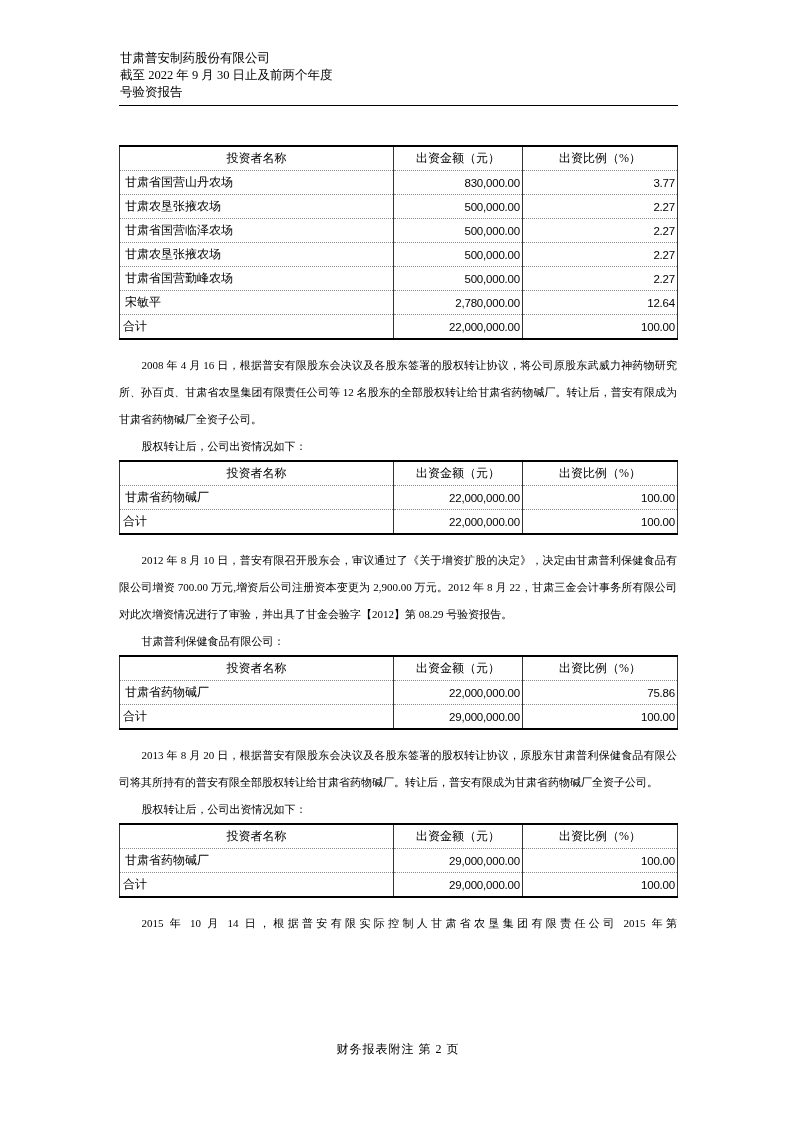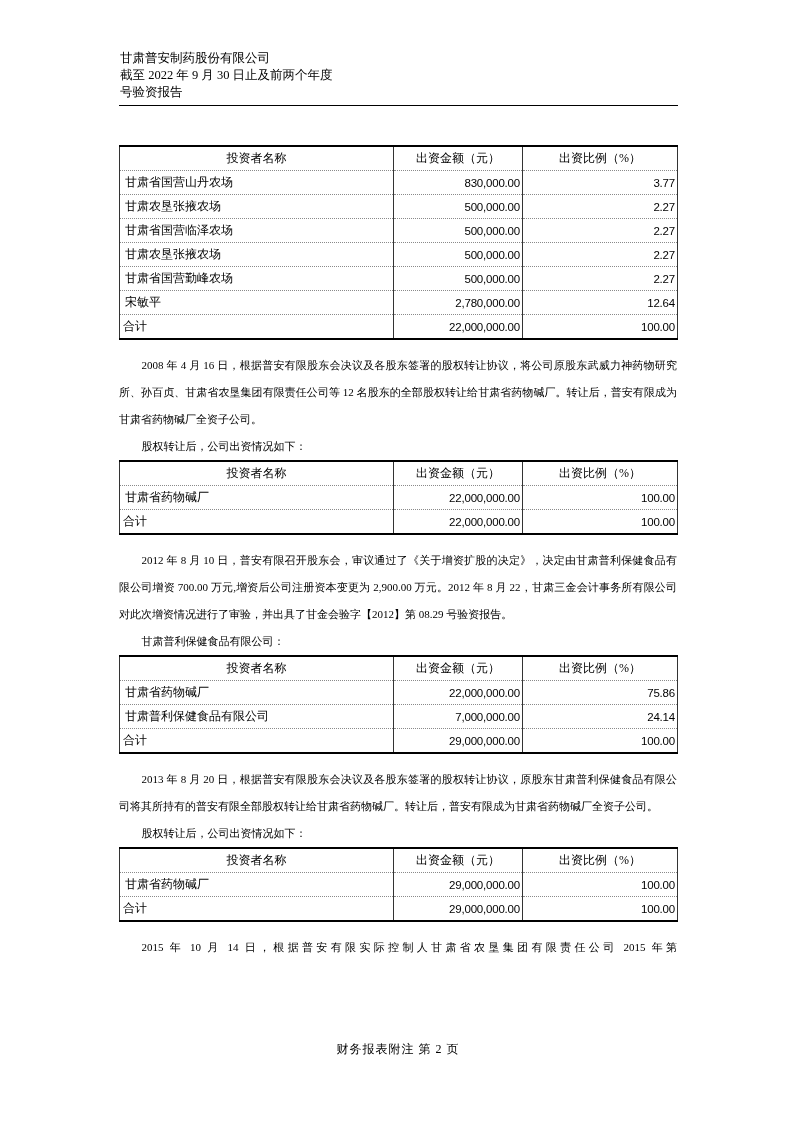--- a/index.html
+++ b/index.html
@@ -133,25 +133,20 @@
             <th class="c-sep">出资比例（%）</th>
           </tr>
         </thead>
         <tbody>
           <tr>
             <td class="c-name">甘肃省药物碱厂</td>
             <td class="c-num c-sep">22,000,000.00</td>
             <td class="c-num c-sep">75.86</td>
           </tr>
           <tr>
-            <td class="c-name">甘肃普利保健食品有限公司</td>
-            <td class="c-num c-sep">7,000,000.00</td>
-            <td class="c-num c-sep">24.14</td>
-          </tr>
-          <tr>
             <td class="c-total">合计</td>
             <td class="c-num c-sep">29,000,000.00</td>
             <td class="c-num c-sep">100.00</td>
           </tr>
         </tbody>
       </table>
       <p class="doc">2013 年 8 月 20 日，根据普安有限股东会决议及各股东签署的股权转让协议，原股东甘肃普利保健食品有限公司将其所持有的普安有限全部股权转让给甘肃省药物碱厂。转让后，普安有限成为甘肃省药物碱厂全资子公司。</p>
       <p class="doc">股权转让后，公司出资情况如下：</p>
       <table>
         <colgroup>

